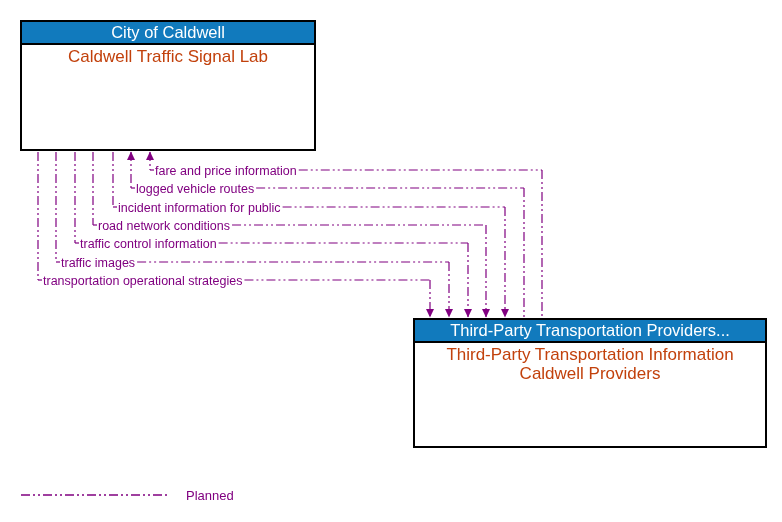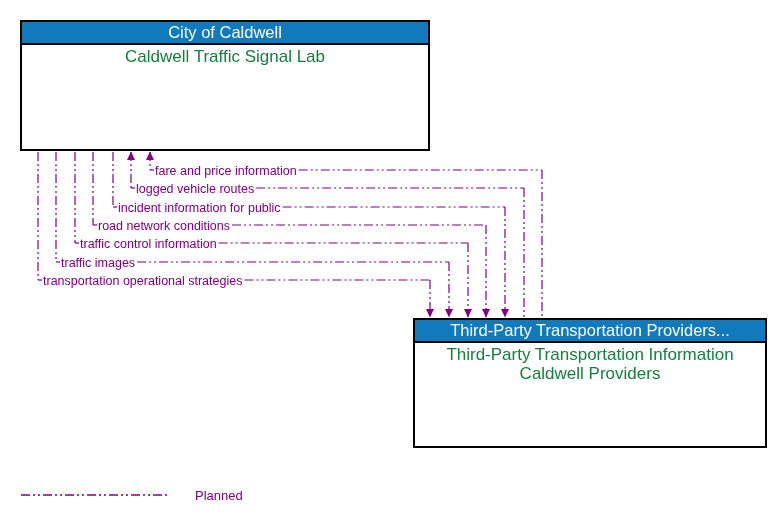--- a/index.html
+++ b/index.html
@@ -12,37 +12,37 @@
     background: #ffffff;
     overflow: hidden;
   }
 
   .entity-box {
     position: absolute;
     box-sizing: border-box;
     border: 2px solid #000000;
     background: #ffffff;
   }
-  .entity-box.caldwell   { left: 20px;  top: 20px;  width: 410px; height: 131px; }
+  .entity-box.caldwell   { left: 20px;  top: 20px;  width: 296px; height: 131px; }
   .entity-box.thirdparty { left: 413px; top: 318px; width: 354px; height: 130px; }
 
   .entity-header {
     box-sizing: border-box;
     height: 23px;
     border-bottom: 2px solid #000000;
     background: var(--header-blue, #117ABD);
     color: #ffffff;
     font-size: 16.5px;
     line-height: 20px;
     text-align: center;
     white-space: nowrap;
     overflow: hidden;
   }
   .entity-body {
-    color: #15803d;
+    color: #c2410c;
     font-size: 17px;
     line-height: 19px;
     text-align: center;
     padding-top: 2px;
   }
 
   svg.flow-layer {
     position: absolute;
     left: 0; top: 0;
     width: 782px; height: 522px;
@@ -53,21 +53,21 @@
   .legend {
     position: absolute;
     left: 20px;
     top: 487px;
     display: flex;
     align-items: center;
     height: 16px;
   }
   .legend-line-svg { display: block; }
   .legend-label {
-    margin-left: 25px;
+    margin-left: 16px;
     color: var(--flow-purple, #800080);
     font-size: 13px;
   }
 </style>
 </head>
 <body style="--header-blue: #117ABD; --flow-purple: #800080;">
 
 <div class="canvas">
 
   <div class="entity-box caldwell">

